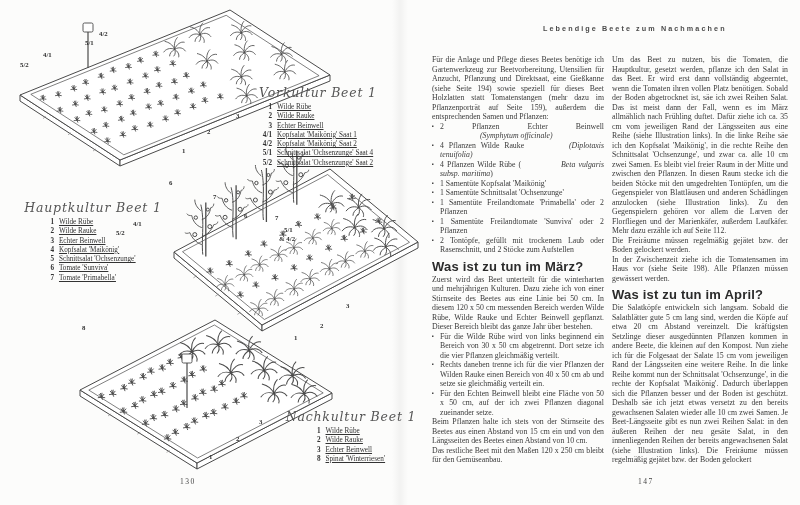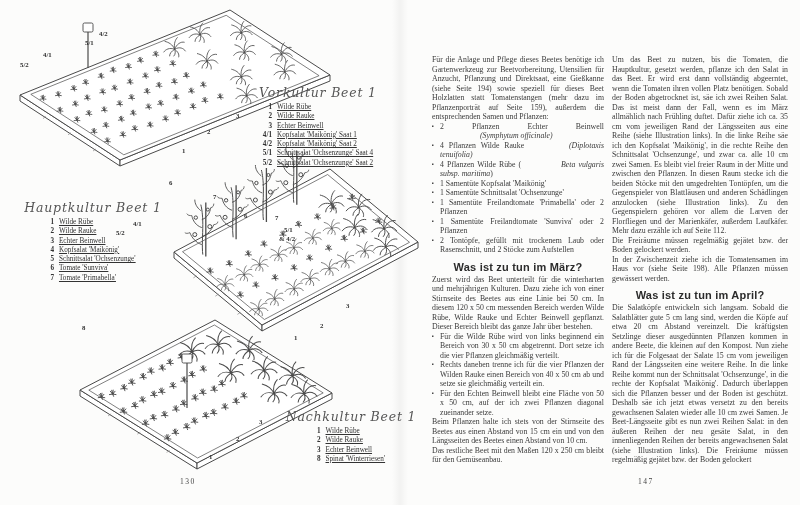--- a/index.html
+++ b/index.html
@@ -25,22 +25,22 @@
   .ann{position:absolute;font-size:6.8px;line-height:7px;font-weight:bold;color:#2f2f2f;white-space:nowrap;}
 
   .running{position:absolute;left:143px;top:24px;width:210px;
        font-family:"Liberation Sans",sans-serif;font-size:7.2px;font-weight:bold;
        letter-spacing:2.1px;color:#4a4a4a;white-space:nowrap;}
 
   .col{position:absolute;width:172px;font-size:7.8px;line-height:9.5px;text-align:justify;hyphens:auto;}
   #col1{left:32px;top:55px;width:172px;}
   #col2{left:212px;top:55px;width:176px;}
   .col p{margin:0;}
-  .col h3{font-family:"Liberation Sans",sans-serif;font-size:11px;line-height:10px;
-       color:#2b2b2b;margin:7px 0 3px 0;text-align:center;letter-spacing:.2px;}
+  .col h3{font-family:"Liberation Sans",sans-serif;font-size:13px;line-height:10px;
+       color:#2b2b2b;margin:7px 0 3px 0;text-align:left;letter-spacing:.2px;}
   ul.b{margin:0;padding:0;list-style:none;}
   ul.b li{position:relative;padding-left:8px;margin:0;}
   ul.b li::before{content:"▪";position:absolute;left:0;top:0;font-size:5.5px;line-height:9.5px;color:#3a3a3a;}
   .col i{font-style:italic;padding-left:40px;}
 
   .pnum{position:absolute;top:477px;font-size:7.5px;letter-spacing:1.5px;color:#444;}
   .pnum-left{left:180px;}
   .pnum-right{left:238px;}
 </style>
 </head>
@@ -355,20 +355,21 @@
 
     <span class="ann" style="left:82px;top:324px">8</span>
     <span class="ann" style="left:259px;top:418px">3</span>
     <span class="ann" style="left:236px;top:435px">2</span>
     <span class="ann" style="left:209px;top:453px">1</span>
 
     <div class="pnum pnum-left">130</div>
   </div>
 
   <div class="page page-right">
+    <div class="running">Lebendige Beete zum Nachmachen</div>
 
     <div class="col" id="col1">
       <p>Für die Anlage und Pflege dieses Beetes benötige ich Gartenwerkzeug zur Beetvorbereitung, Utensilien für Anzucht, Pflanzung und Direktsaat, eine Gießkanne (siehe Seite 194) sowie speziell für dieses Beet Holzlatten statt Tomatenstangen (mehr dazu im Pflanzenporträt auf Seite 159), außerdem die entsprechenden Samen und Pflanzen:</p>
       <ul class="b">
         <li><span>2 Pflanzen Echter Beinwell </span><i>(Symphytum officinale)</i><span></span></li>
         <li><span>4 Pflanzen Wilde Rauke </span><i>(Diplotaxis tenuifolia)</i><span></span></li>
         <li><span>4 Pflanzen Wilde Rübe (</span><i>Beta vulgaris subsp. maritima</i><span>)</span></li>
         <li><span>1 Samentüte Kopfsalat 'Maikönig'</span></li>
         <li><span>1 Samentüte Schnittsalat 'Ochsenzunge'</span></li>
         <li><span>1 Samentüte Freilandtomate 'Primabella' oder 2 Pflanzen</span></li>

